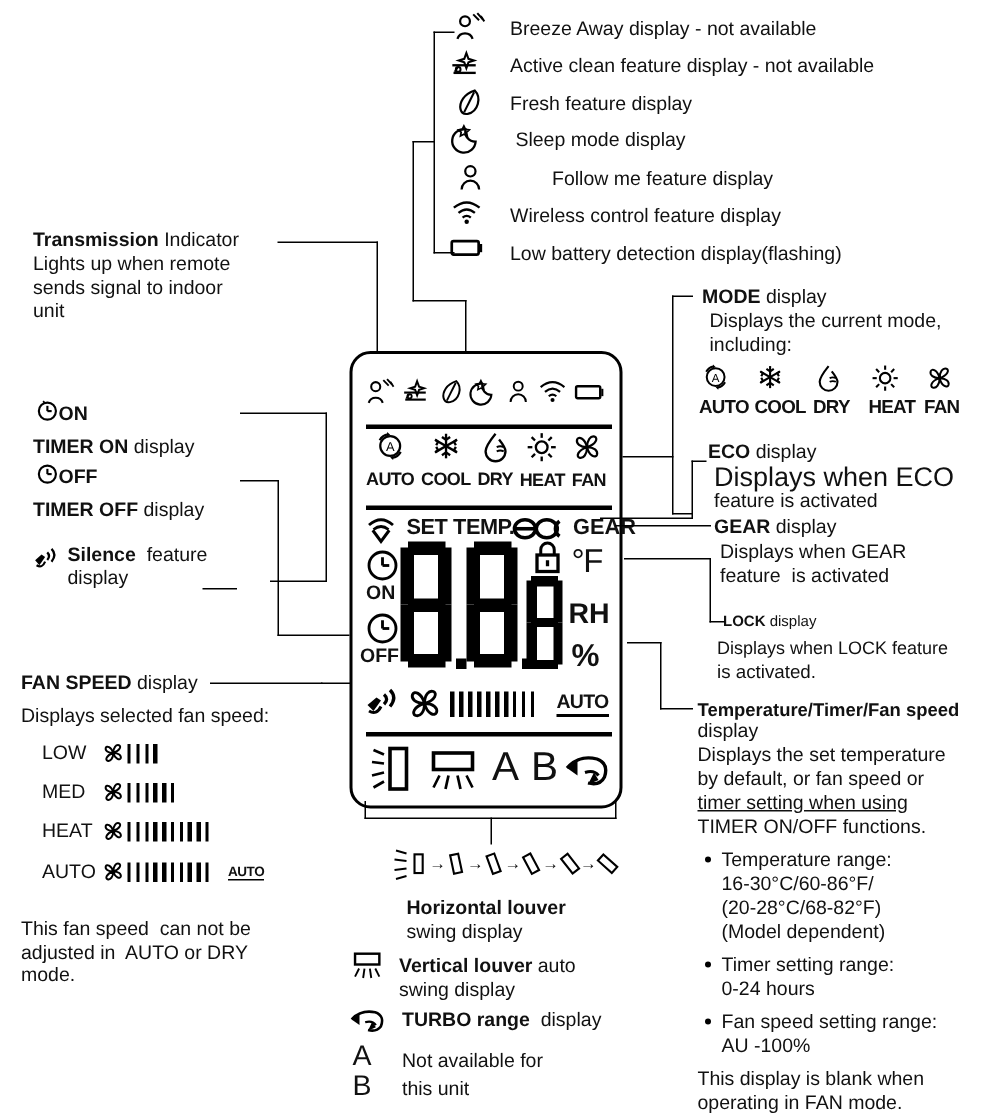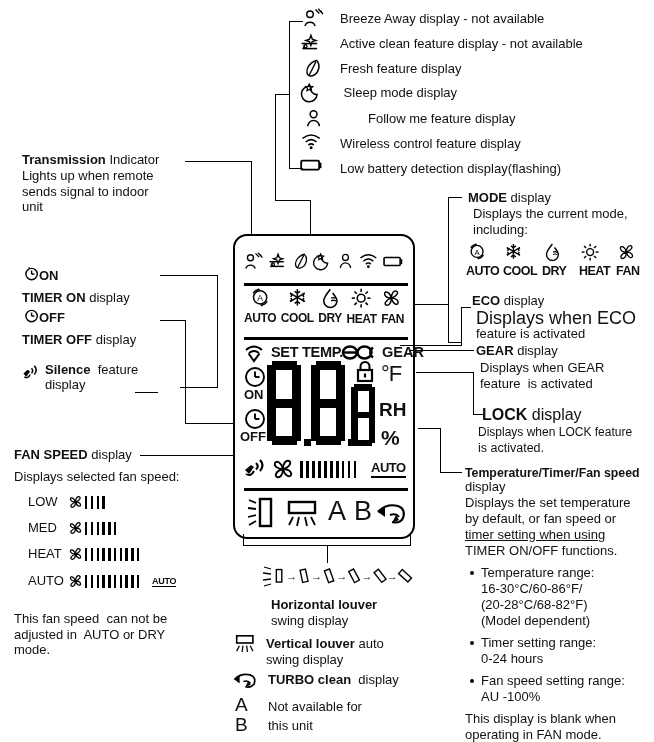--- a/index.html
+++ b/index.html
@@ -584,21 +584,21 @@
         <path d="M12 13 C12 19 9 23 5.5 22 C2.5 21 4 15.5 12 13Z" fill="none" stroke="#000" stroke-width="1.9"></path>
       </svg>
       </span>
       <div class="t b" style="left: 616px; top: 264px; font-size: 12.5px; letter-spacing: -0.5px;">FAN</div>
       <div class="t" style="left: 472px; top: 294px; font-size: 13px;"><b>ECO</b> display</div>
       <div class="t" style="left: 476px; top: 311px; font-size: 18px;">Displays when ECO</div>
       <div class="t" style="left: 476px; top: 327px; font-size: 13px;">feature is activated</div>
       <div class="t" style="left: 476px; top: 344px; font-size: 13px;"><b>GEAR</b> display</div>
       <div class="t" style="left: 480px; top: 361px; font-size: 13px;">Displays when GEAR</div>
       <div class="t" style="left: 480px; top: 377px; font-size: 13px;">feature  is activated</div>
-      <div class="t" style="left: 482px; top: 408px; font-size: 16px;"><b>LOCK</b> display</div>
+      <div class="t" style="left: 482px; top: 408px; font-size: 10px;"><b>LOCK</b> display</div>
       <div class="t" style="left: 478px; top: 425px; font-size: 12px; text-align: center;">Displays when LOCK feature</div>
       <div class="t" style="left: 478px; top: 441px; font-size: 12.5px;">is activated.</div>
       <div class="t" style="left: 465px; top: 466px; font-size: 12.3px;"><b>Temperature/Timer/Fan speed</b></div>
       <div class="t" style="left: 465px; top: 480px; font-size: 13px;">display</div>
       <div class="t" style="left: 465px; top: 496px; font-size: 13px;">Displays the set temperature</div>
       <div class="t" style="left: 465px; top: 512px; font-size: 13px;">by default, or fan speed or</div>
       <div class="t" style="left: 465px; top: 528px; font-size: 13px; text-decoration: underline;">timer setting when using</div>
       <div class="t" style="left: 465px; top: 544px; font-size: 13px;">TIMER ON/OFF functions.</div>
       <div class="bullet" style="left: 470px; top: 571px;"></div>
       <div class="t" style="left: 481px; top: 566px; font-size: 13px;">Temperature range:</div>
@@ -700,20 +700,20 @@
       <div class="t" style="left: 266px; top: 637px; font-size: 13px;"><b>Vertical louver</b> auto</div>
       <div class="t" style="left: 266px; top: 653px; font-size: 13px;">swing display</div>
       <span style="display: inline-block; line-height: 0; position: absolute; left: 233px; top: 672px;">
         <svg width="24.7" height="17.099999999999998" viewBox="0 0 26 18">
         <path d="M1.5 8 Q8 1 18 3 Q25 5.5 22 13 Q19 17 13 15.5" fill="none" stroke="#000" stroke-width="1.8"></path>
         <path d="M1.5 8 L7 4 L7 12 Z" fill="#000"></path>
         <path d="M11 10 Q16 8.5 18.5 12" fill="none" stroke="#000" stroke-width="1.6"></path>
         <path d="M13 16 L18.5 13.5 L16 9.5 Z" fill="#000"></path>
       </svg>
       </span>
-      <div class="t" style="left: 268px; top: 673px; font-size: 13px;"><b>TURBO clean</b>  display</div>
+      <div class="t" style="left: 268px; top: 673px; font-size: 13px;"><b>TURBO range</b>  display</div>
       <div class="t" style="left: 235px; top: 698px; font-size: 19px;">A</div>
       <div class="t" style="left: 235px; top: 718px; font-size: 19px;">B</div>
       <div class="t" style="left: 268px; top: 700px; font-size: 13px;">Not available for</div>
       <div class="t" style="left: 268px; top: 719px; font-size: 13px;">this unit</div>
     </div>
 
 </div>
 
 </body></html>

